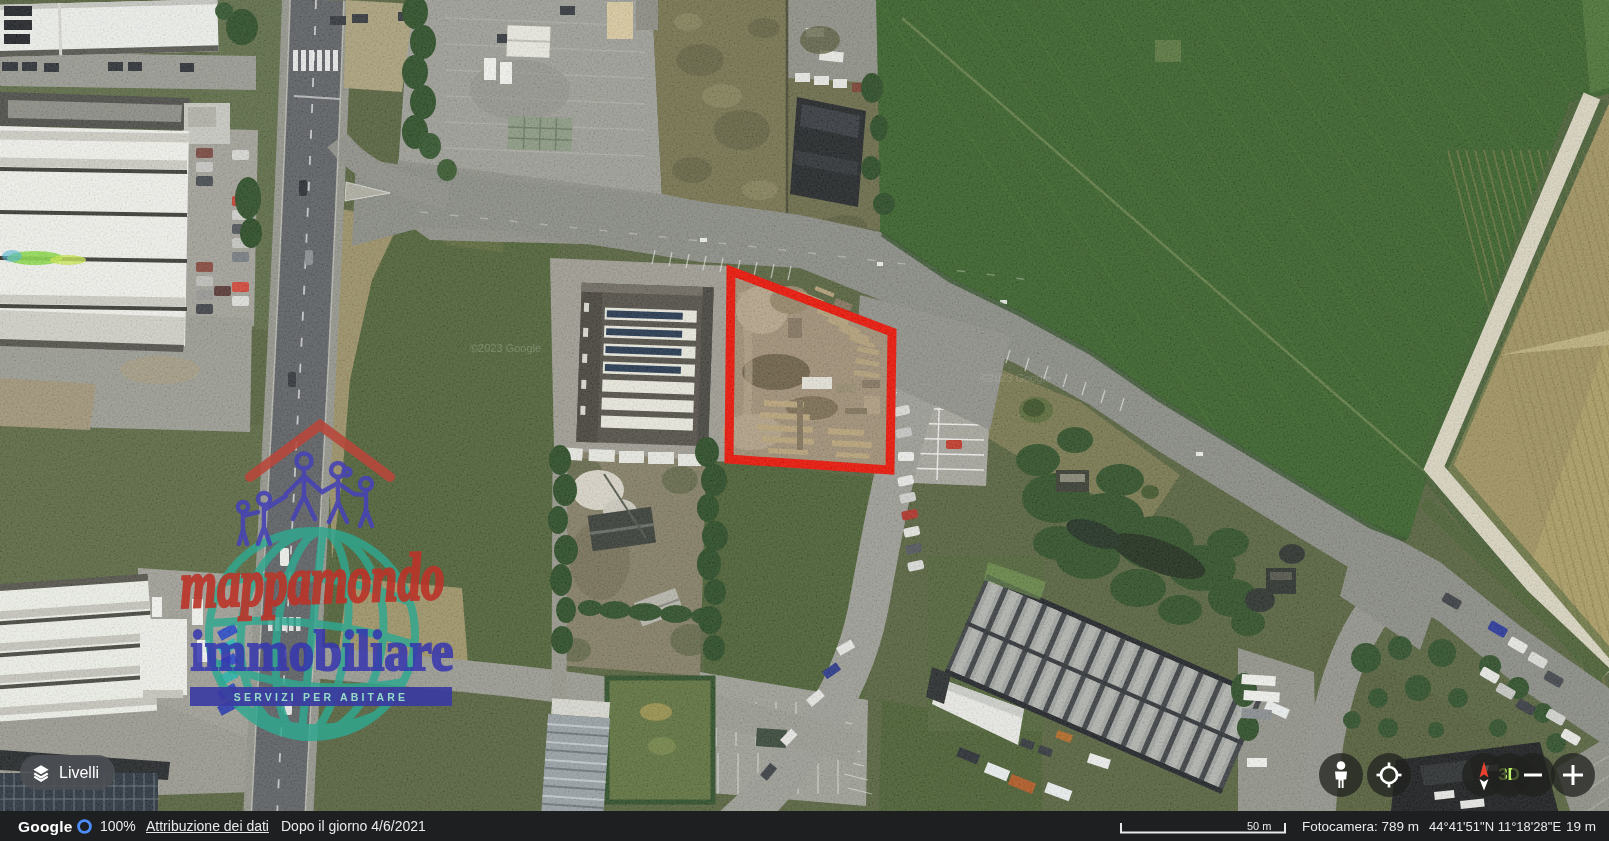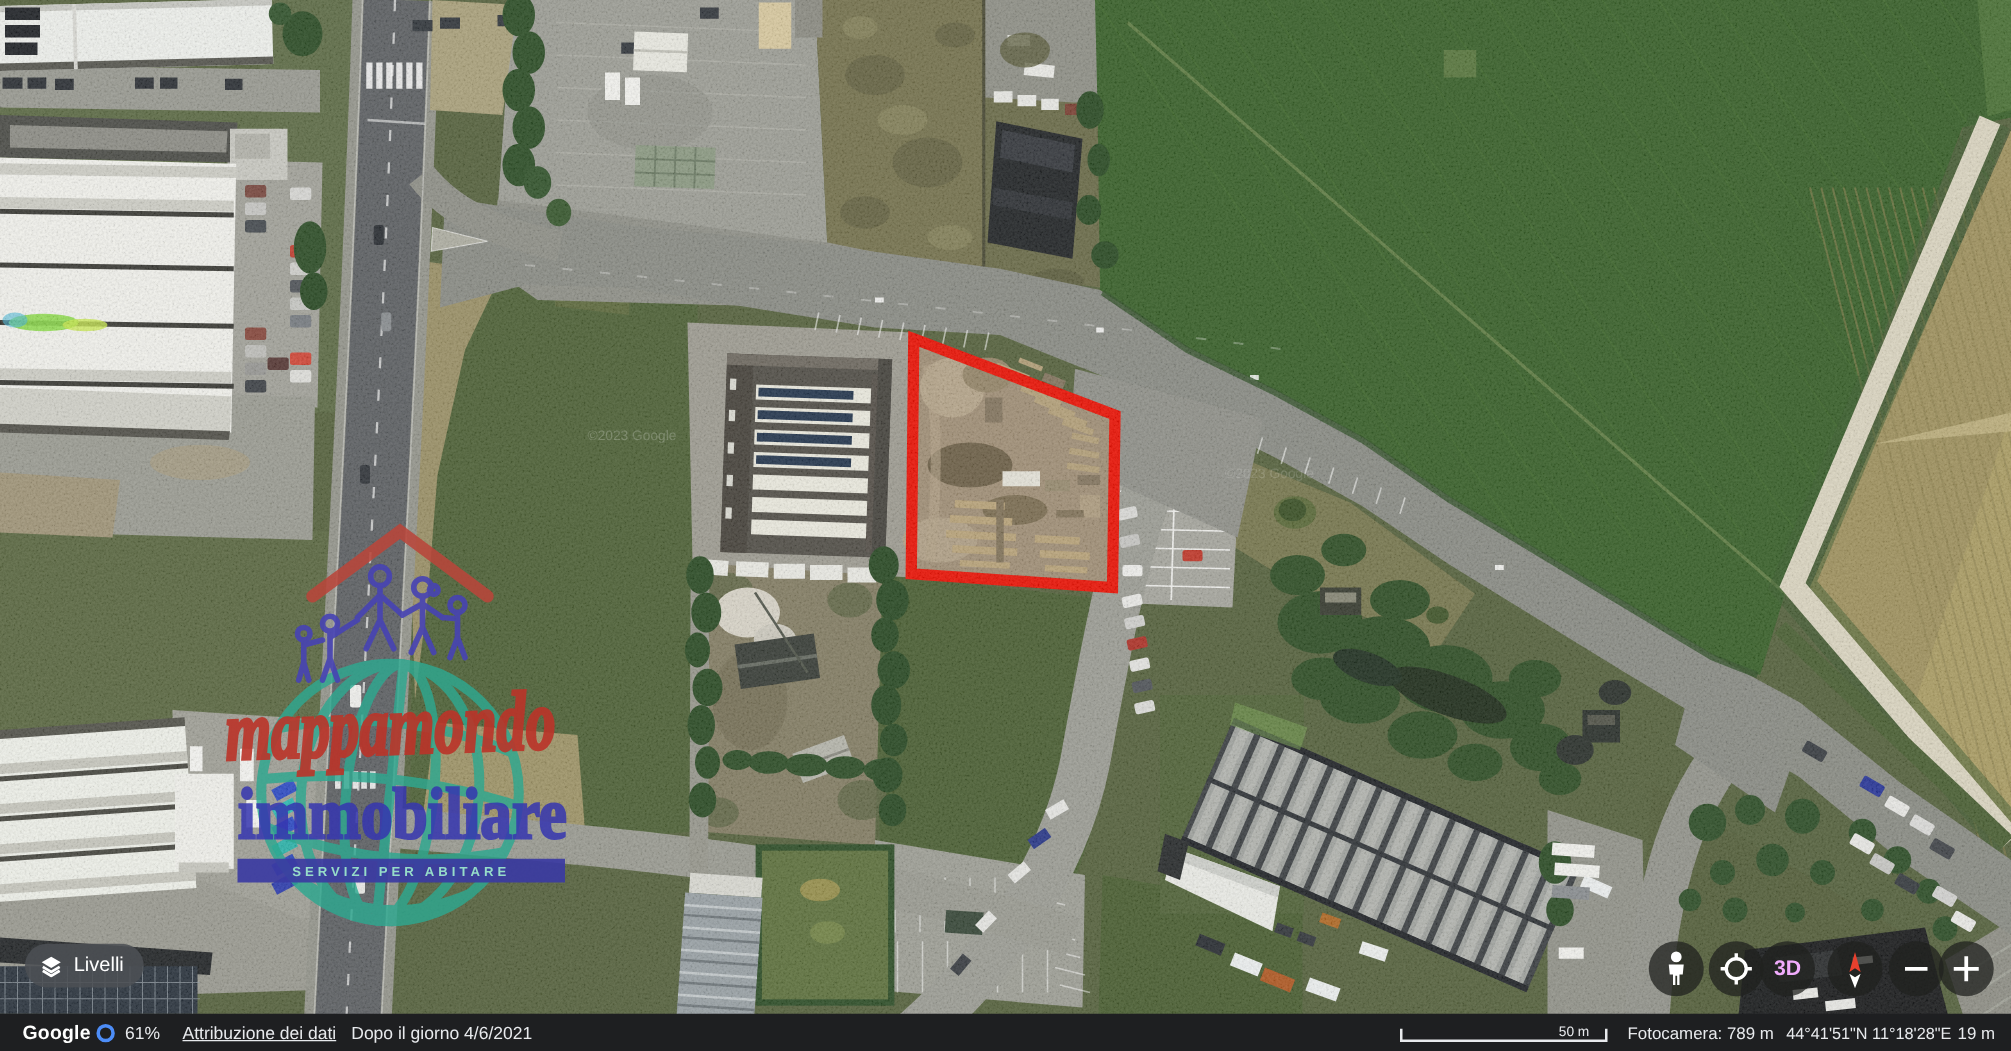--- a/index.html
+++ b/index.html
@@ -869,21 +869,21 @@
 <svg class="abs" style="left:1367px;top:753px" width="44" height="44" viewBox="0 0 44 44">
     <g stroke="#fff" stroke-width="2.7" fill="none">
       <circle cx="22" cy="22" r="8"></circle>
       <line x1="22" y1="9.5" x2="22" y2="15"></line>
       <line x1="22" y1="29" x2="22" y2="34.5"></line>
       <line x1="9.5" y1="22" x2="15" y2="22"></line>
       <line x1="29" y1="22" x2="34.5" y2="22"></line>
     </g>
   </svg>
 
-<div class="ctl" style="left:1408px;top:753px;color:#f0abfc;font-size:17px;font-weight:bold;text-align:center;line-height:44px">3D</div>
+<div class="ctl" style="left:1487px;top:753px;color:#bef264;font-size:17px;font-weight:bold;text-align:center;line-height:44px">3D</div>
 
 <div class="ctl" style="left:1462px;top:753px"></div>
 <svg class="abs" style="left:1462px;top:753px" width="44" height="44" viewBox="0 0 44 44">
     <path d="M22,8.5 L26.5,24.5 L22,21.5 L17.5,24.5 Z" fill="#e8402e"></path>
     <path d="M22,37.5 L26.5,26 L22,28.8 L17.5,26 Z" fill="#fff"></path>
   </svg>
 
 <div class="ctl" style="left:1511px;top:753px"></div>
 <svg class="abs" style="left:1511px;top:753px" width="44" height="44" viewBox="0 0 44 44">
     <line x1="13" y1="22" x2="31" y2="22" stroke="#fff" stroke-width="3"></line>
@@ -896,21 +896,21 @@
   </svg>
 
 <div id="bar">
 
 <span class="it" style="left:18px;font-size:15.5px;font-weight:bold;letter-spacing:0.2px;color:#ffffff">Google</span>
 
 <svg class="abs" style="left:76px;top:7px" width="17" height="17" viewBox="0 0 18 18">
       <circle cx="9" cy="9" r="6.3" fill="none" stroke="#4d8df7" stroke-width="3"></circle>
     </svg>
 
-<span class="it" style="left:100px">61%</span>
+<span class="it" style="left:100px">100%</span>
 
 <span class="it" style="left:146px;text-decoration:underline">Attribuzione dei dati</span>
 
 <span class="it" style="left:281px">Dopo il giorno 4/6/2021</span>
 
 <svg class="abs" style="left:1119px;top:0px" width="170" height="30" viewBox="0 0 170 30">
       <path d="M2,12 L2,21.5 L166,21.5 L166,12" fill="none" stroke="#e8eaed" stroke-width="2"></path>
     </svg>
 <span class="it" style="left:1247px;font-size:11px">50 m</span>
 

